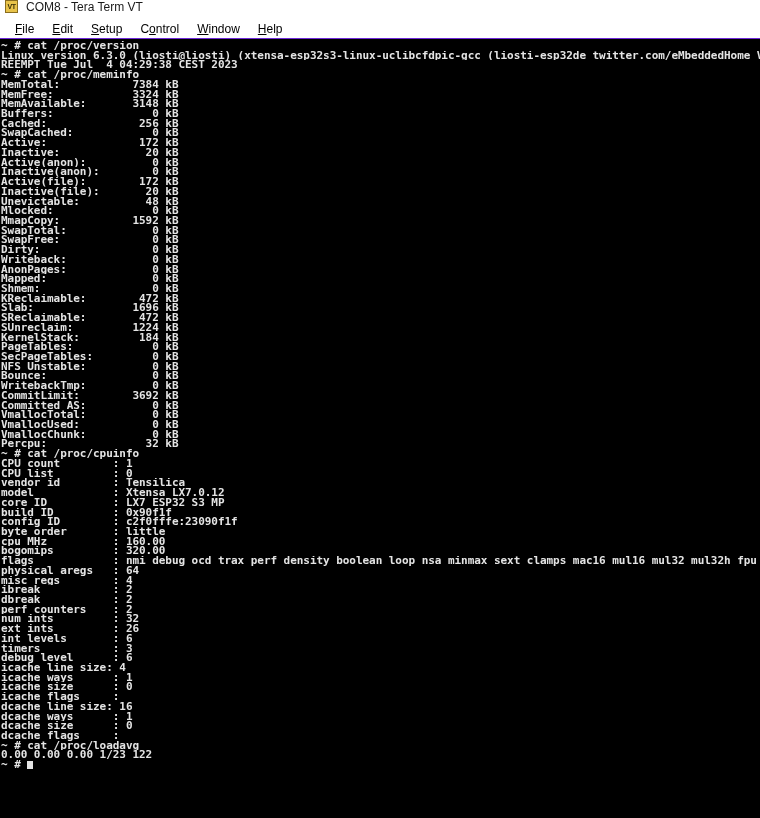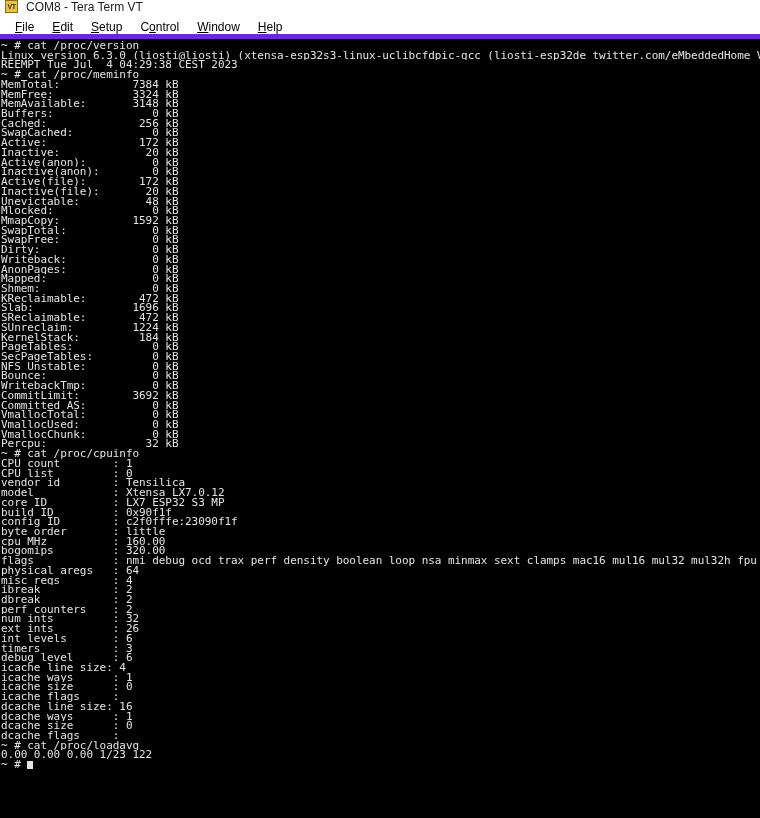--- a/index.html
+++ b/index.html
@@ -59,21 +59,21 @@
 
   
   .menubar {
     height: 19px;
     background: #ffffff;
     display: flex;
     align-items: center;
     padding-left: 6px;
     flex: 0 0 auto;
     box-sizing: border-box;
-    border-bottom: 5px solid #6d28d9;
+    border-bottom: 1px solid #6d28d9;
     text-align: center;
   }
   .menu-item {
     font-size: 12px;
     color: #000000;
     padding: 0 9px;
     cursor: default;
     white-space: nowrap;
     font-family: "Liberation Sans", sans-serif;
     line-height: 18px;
@@ -82,20 +82,21 @@
     text-decoration: underline;
   }
 
   
   .terminal {
     flex: 1 1 auto;
     background: #000000;
     overflow: hidden;
     padding: 2px 0 0 1px;
     box-sizing: border-box;
+    font-weight: bold;
   }
   .term-lines {
     font-family: "DejaVu Sans Mono", "Liberation Mono", monospace;
     font-size: 11px;
     line-height: 9.73px;
     color: #e4e4e4;
     white-space: pre;
     letter-spacing: -0.05px;
   }
   .term-lines .row {

